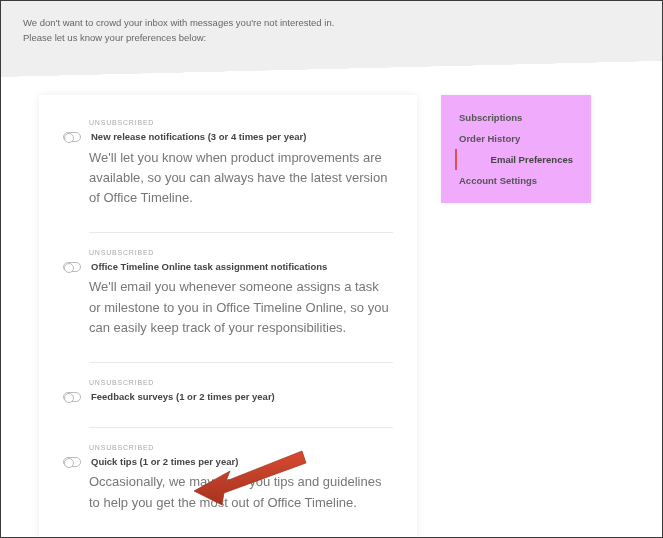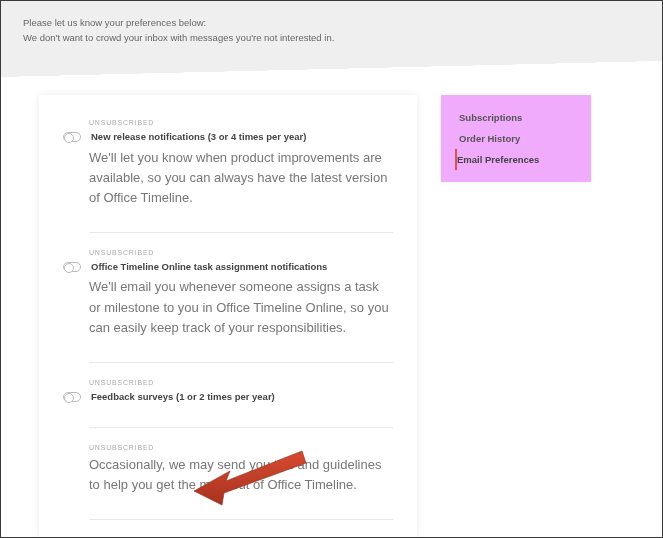--- a/index.html
+++ b/index.html
@@ -103,34 +103,35 @@
       font-size: 9.5px;
       font-weight: 700;
       color: #555;
       padding: 5px 4px;
       cursor:pointer;
     }
     .side-item.active {
       border-left: 2px solid #d9534f;
       padding-left: 0;
       color: #444;
+      text-align: right;
     }
     .arrow {
       position: absolute;
       left: 191px;
       top: 448px;
       pointer-events: none;
     }
   </style>
 </head>
 <body>
 
 <div class="header">
+  <div class="page-sub">We don't want to crowd your inbox with messages you're not interested in.</div>
   <div class="page-sub">Please let us know your preferences below:</div>
-  <div class="page-sub">We don't want to crowd your inbox with messages you're not interested in.</div>
 </div>
 
 <div class="content-wrap">
   <div class="card">
 
     <div class="pref-item">
       <span class="status-label">UNSUBSCRIBED</span>
       <div class="row">
         <div class="toggle"></div>
         <div class="pref-title">New release notifications (3 or 4 times per year)</div>
@@ -153,30 +154,35 @@
       <span class="status-label">UNSUBSCRIBED</span>
       <div class="row">
         <div class="toggle"></div>
         <div class="pref-title">Feedback surveys (1 or 2 times per year)</div>
       </div>
     </div>
     <hr class="divider">
 
     <div class="pref-item">
       <span class="status-label">UNSUBSCRIBED</span>
+      <div class="row">
+        <div class="toggle"></div>
+        <div class="pref-title">Quick tips (1 or 2 times per year)</div>
+      </div>
       <div class="pref-desc">Occasionally, we may send you tips and guidelines to help you get the most out of Office Timeline.</div>
     </div>
     <hr class="divider">
 
   </div>
 
   <div class="sidebar">
     <div class="side-item">Subscriptions</div>
     <div class="side-item">Order History</div>
     <div class="side-item active">Email Preferences</div>
+    <div class="side-item">Account Settings</div>
   </div>
 </div>
 
 <svg class="arrow" width="120" height="60" viewBox="0 0 120 60">
   <defs>
     <linearGradient id="g" x1="0" y1="0" x2="0" y2="1">
       <stop offset="0" stop-color="#d84a2f"></stop>
       <stop offset="1" stop-color="#a63320"></stop>
     </linearGradient>
   </defs>

